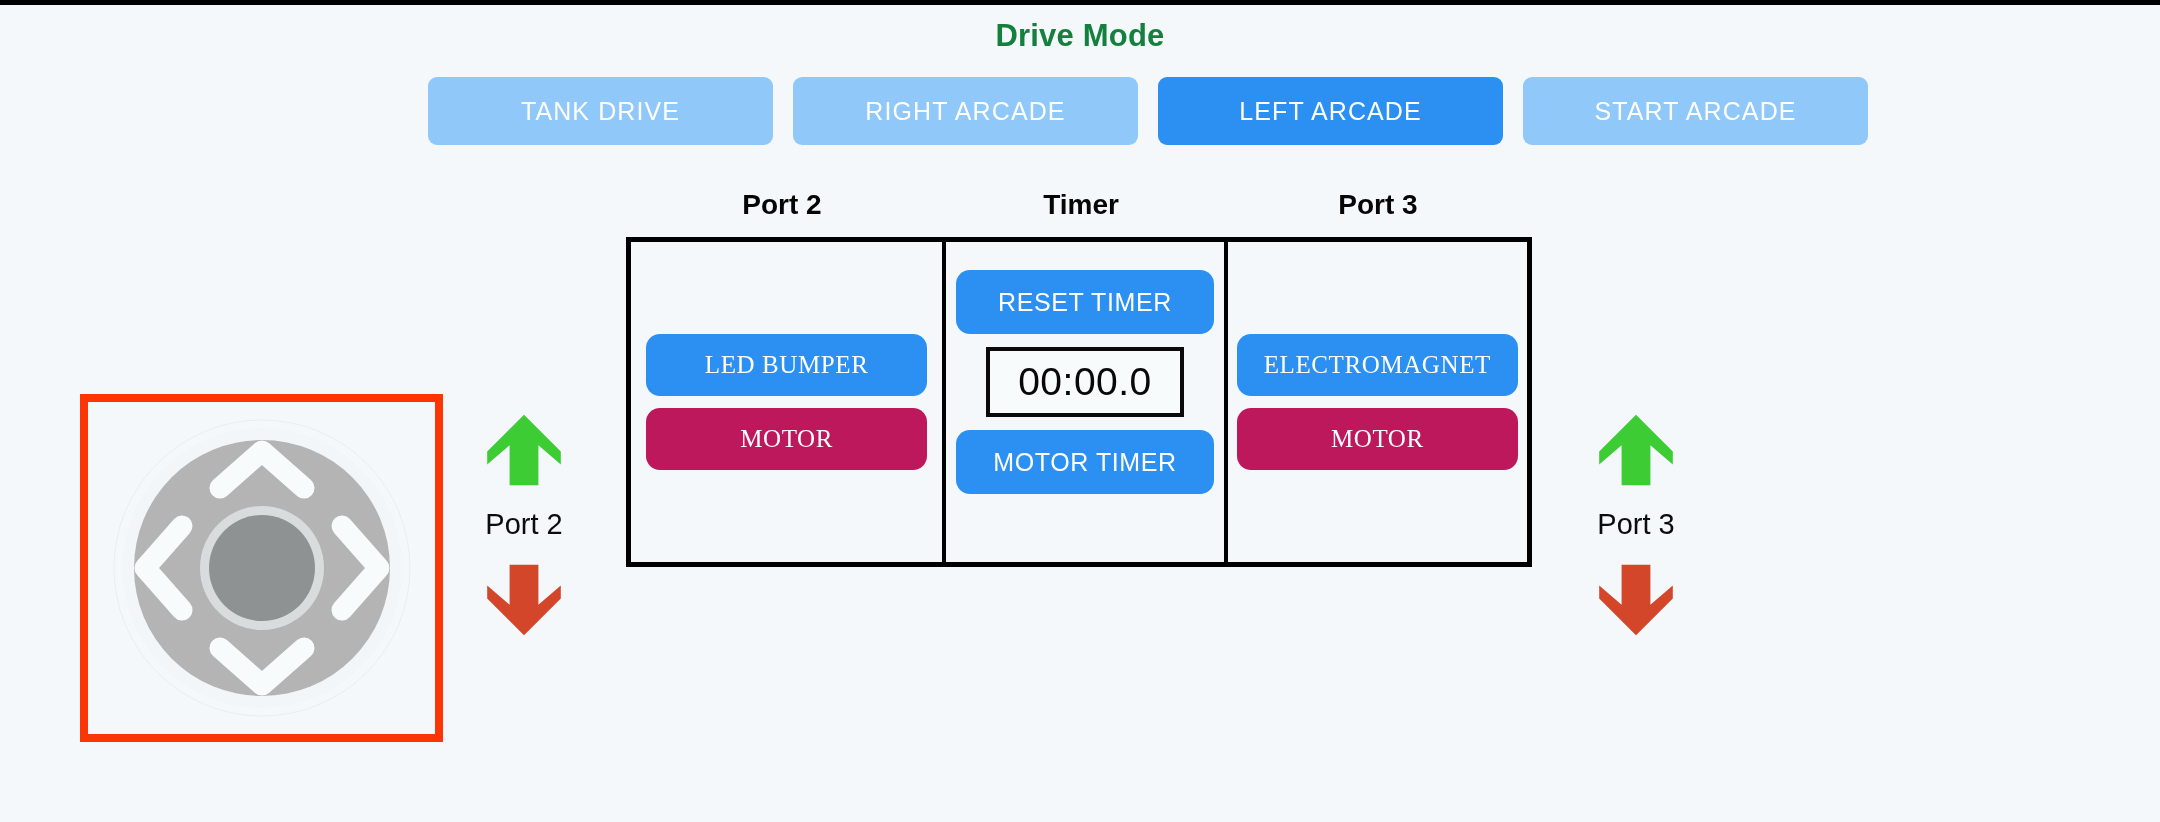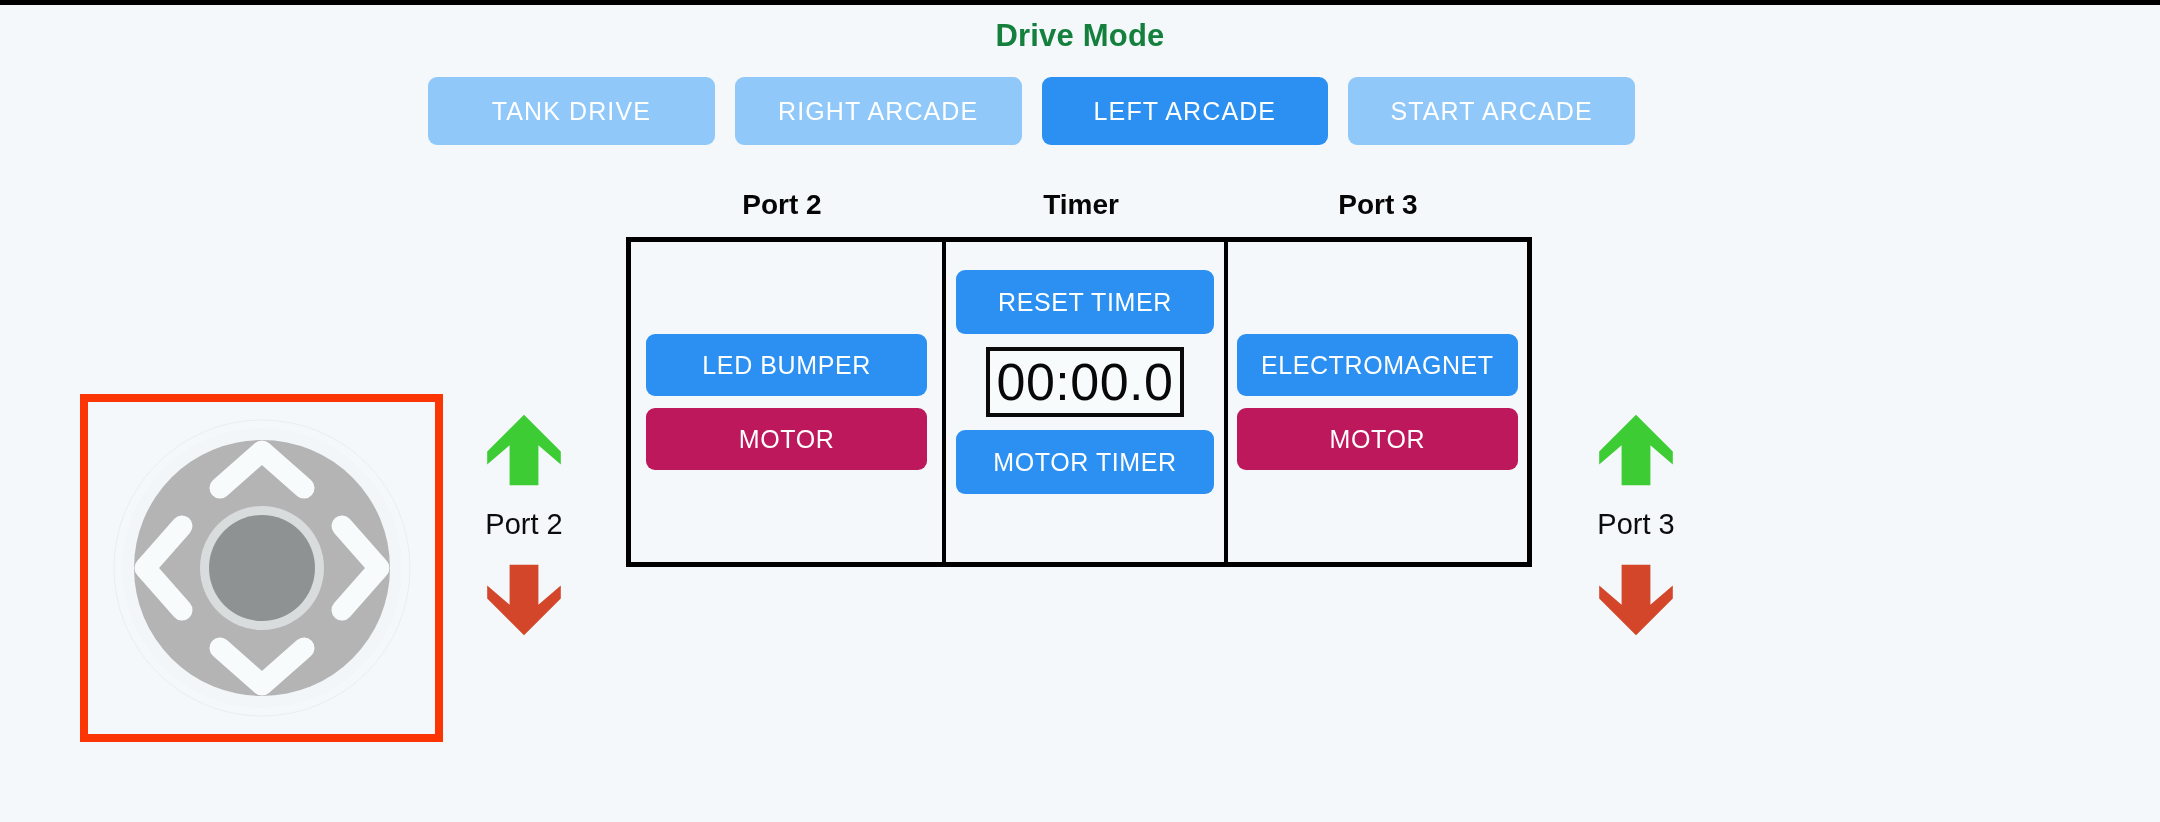--- a/index.html
+++ b/index.html
@@ -37,21 +37,21 @@
     text-align: center;
     font-size: 31px;
     font-weight: bold;
     color: #15803d;
     letter-spacing: 0.2px;
   }
   .mode-row {
     position: absolute;
     left: 428px;
     top: 77px;
-    width: 1207px;
+    width: 1440px;
     height: 68px;
     display: flex;
     gap: 20px;
   }
   .mode-btn {
     flex: 1 1 0;
     border: none;
     border-radius: 9px;
     background: #90c9f9;
     color: #ffffff;
@@ -115,52 +115,52 @@
     border-right: 4px solid #000000;
     justify-content: flex-start;
     padding-top: 28px;
   }
   .panel.port3 { width: 300px; }
 
   .act-btn {
     width: 280px;
     height: 62px;
     border: none;
-    border-radius: 9px;
+    border-radius: 14px;
     background: #2c90f2;
     color: #ffffff;
     font-size: 25px;
     letter-spacing: 0.6px;
     font-family: "Liberation Sans", sans-serif;
     display: flex;
     align-items: center;
     justify-content: center;
     cursor: pointer;
     padding: 0;
   }
   .act-btn.secondary { background: #be185d; }
 
   .panel.port2 .act-btn,
-  .panel.port3 .act-btn { width: 281px; }
+  .panel.port3 .act-btn { width: 281px; font-family: Liberation Serif, serif; }
   .panel.port2 .act-btn.secondary,
   .panel.port3 .act-btn.secondary { margin-top: 12px; }
 
   .panel.timer .act-btn { width: 258px; height: 64px; }
 
   .timer-display {
     width: 198px;
     height: 70px;
     margin: 13px 0;
     border: 4px solid #0a0a0a;
     box-sizing: border-box;
     background: #f7fbfc;
     display: flex;
     align-items: center;
     justify-content: center;
-    font-size: 52px;
+    font-size: 39px;
     color: #080808;
     letter-spacing: 0.5px;
   }
 
   
   .dpad-frame {
     position: absolute;
     left: 80px;
     top: 394px;
     width: 363px;

